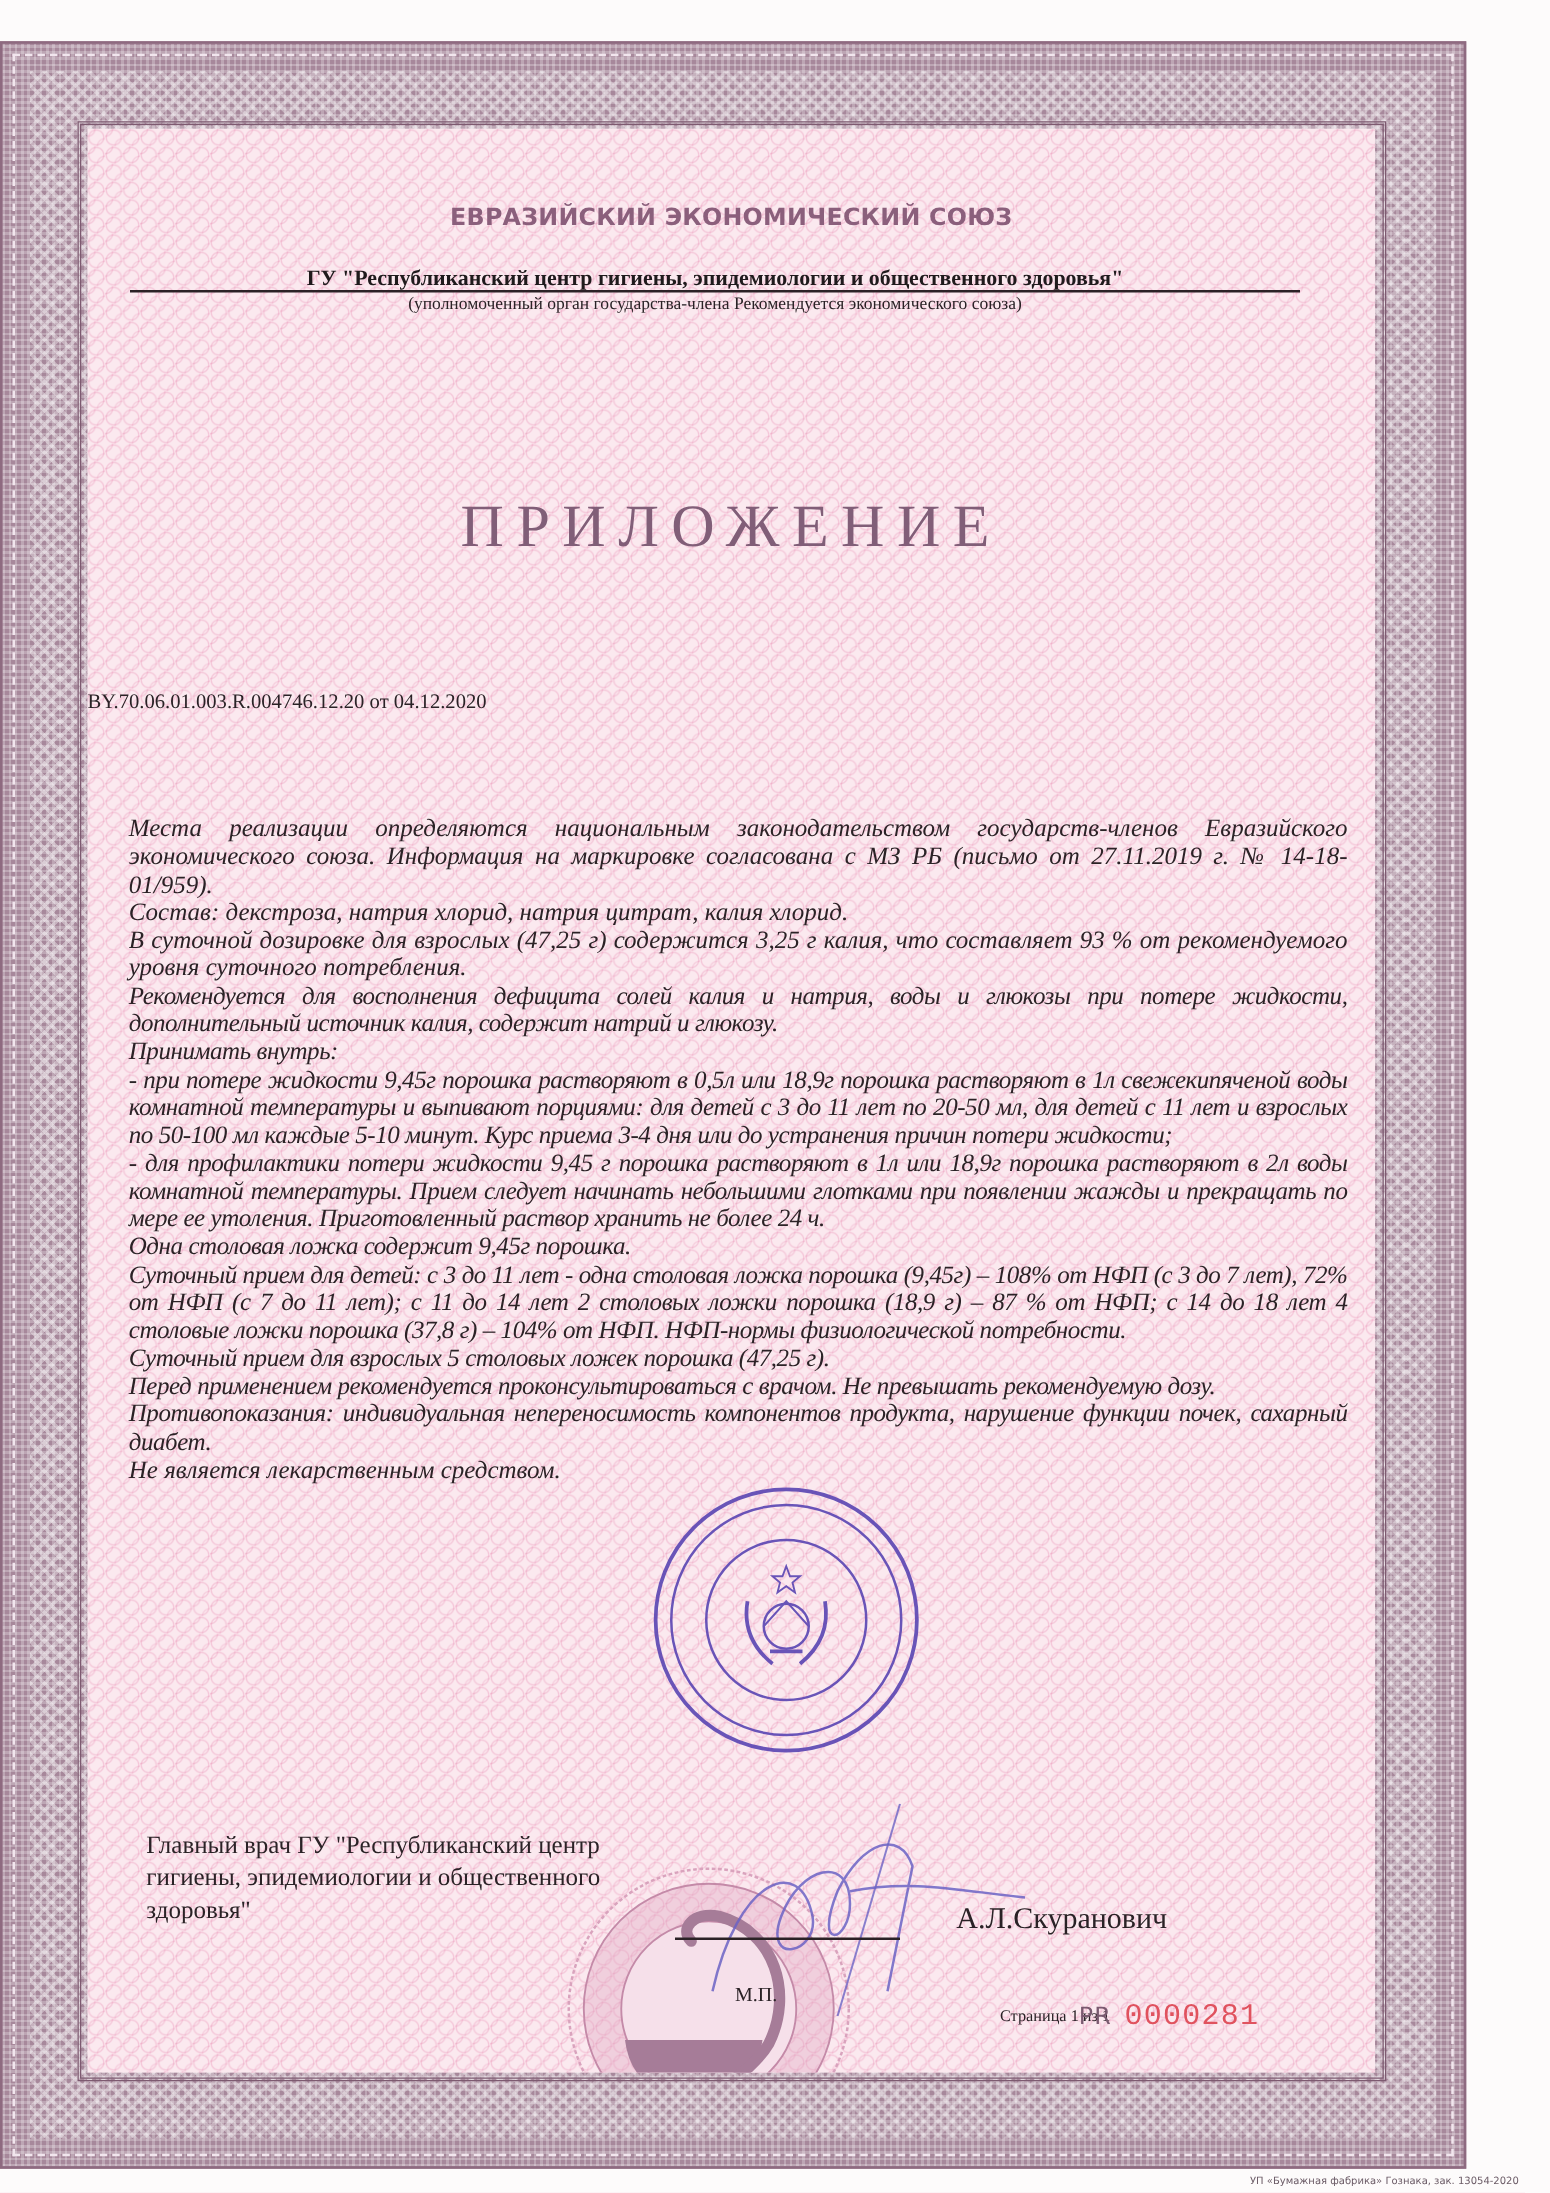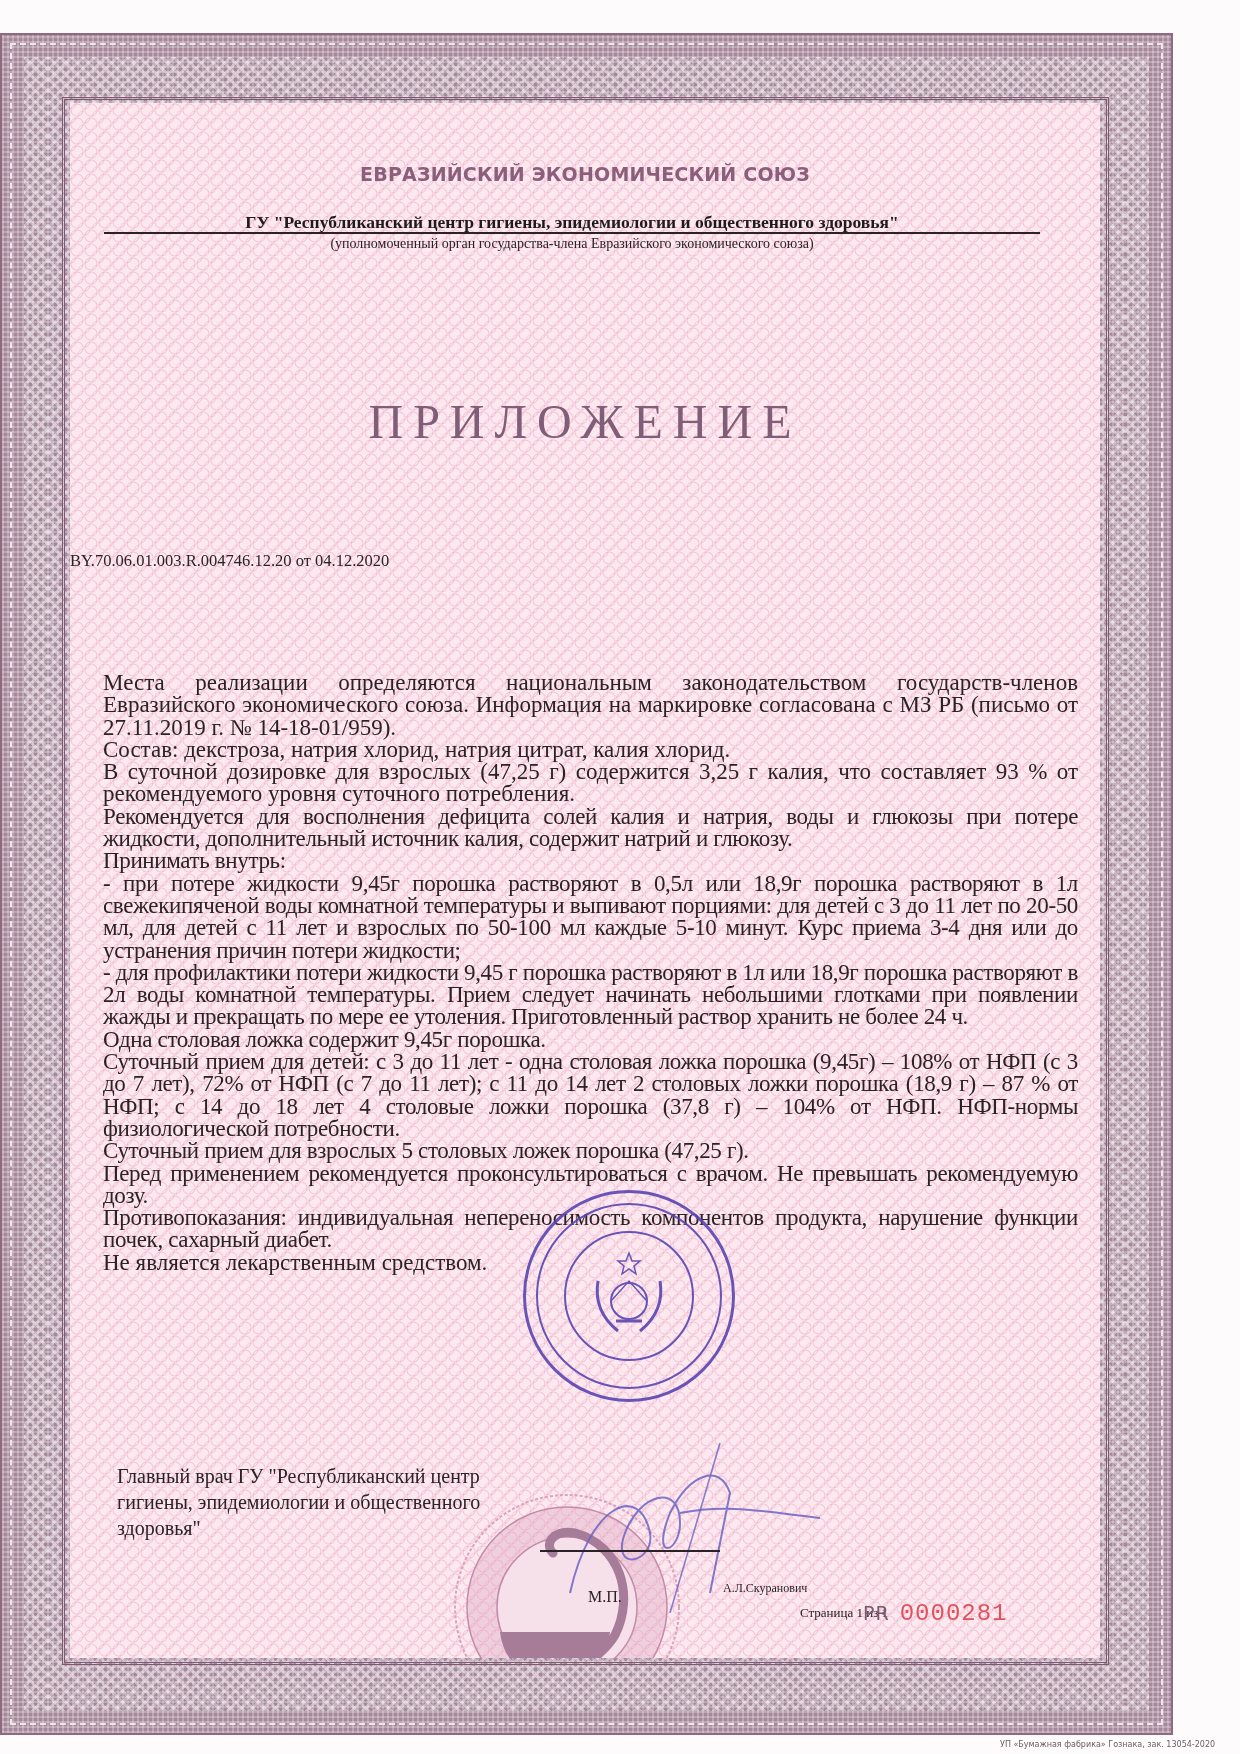--- a/index.html
+++ b/index.html
@@ -69,23 +69,24 @@
   }
   .doc-title {
     left:0; width:1030px; top:291px; text-align:center;
     font-size:48px; letter-spacing:10px; color:#815e78; font-weight:normal;
   }
   .doc-number {
     left:0; width:1030px; top:448px; text-align:left;
     font-size:16.5px; color:#2a2226;
   }
   .body-text {
-    left:33px; top:569px; width:975px;
-    font-size:23px; line-height:22.3px; color:#2b2226;
+    left:33px; top:549px; width:975px;
+    font-size:20px; line-height:22.3px; color:#2b2226;
     text-align:justify;
+    font-style:italic;
   }
   .body-text p { margin:0; }
   .body-text .narrow { letter-spacing:-0.35px; }
 
   
   .stamp {
     left:453px; top:1087px; width:212px; height:212px; border-radius:50%;
     border:3px solid #5a45b3; box-sizing:border-box;
     color:#5a45b3; opacity:0.9;
   }
@@ -103,21 +104,21 @@
 
   
   .sig-title {
     left:47px; top:1360px; width:420px;
     font-size:20px; line-height:26px; color:#2a2226;
   }
   .sig-line {
     left:470px; top:1447px; width:180px; height:2px; background:#2b2226;
   }
   .sig-name {
-    left:653px; top:1478px; font-size:12px; color:#2a2226;
+    left:653px; top:1419px; font-size:24px; color:#2a2226;padding-left:42px;
   }
   .mp {
     left:518px; top:1485px; font-size:16px; color:#2a2226;
   }
   .page-label {
     left:730px; top:1502px; font-size:13px; color:#2a2226;
   }
   .signature {
     left:460px; top:1340px; width:300px; height:170px;
   }
@@ -146,21 +147,21 @@
   <div class="frame-wave"></div>
   <div class="frame-inner-line"></div>
 </div>
 
 <div class="paper">
 
   <div class="abs union-title">ЕВРАЗИЙСКИЙ ЭКОНОМИЧЕСКИЙ СОЮЗ</div>
 
   <div class="abs org-name">ГУ "Республиканский центр гигиены, эпидемиологии и общественного здоровья"</div>
   <div class="abs org-underline"></div>
-  <div class="abs org-caption">(уполномоченный орган государства-члена Евразийского экономического союза)</div>
+  <div class="abs org-caption">(уполномоченный орган государства-члена Рекомендуется экономического союза)</div>
 
   <div class="abs doc-title">ПРИЛОЖЕНИЕ</div>
   <div class="abs doc-number">BY.70.06.01.003.R.004746.12.20 от 04.12.2020</div>
 
   <div class="abs body-text">
     <p>Места реализации определяются национальным законодательством государств-членов Евразийского экономического союза. Информация на маркировке согласована с МЗ РБ (письмо от 27.11.2019 г. № 14-18-01/959).</p>
     <p>Состав: декстроза, натрия хлорид, натрия цитрат, калия хлорид.</p>
     <p>В суточной дозировке для взрослых (47,25 г) содержится 3,25 г калия, что составляет 93 % от рекомендуемого уровня суточного потребления.</p>
     <p class="narrow">Рекомендуется для восполнения дефицита солей калия и натрия, воды и глюкозы при потере жидкости, дополнительный источник калия, содержит натрий и глюкозу.</p>
     <p class="narrow">Принимать внутрь:</p>

